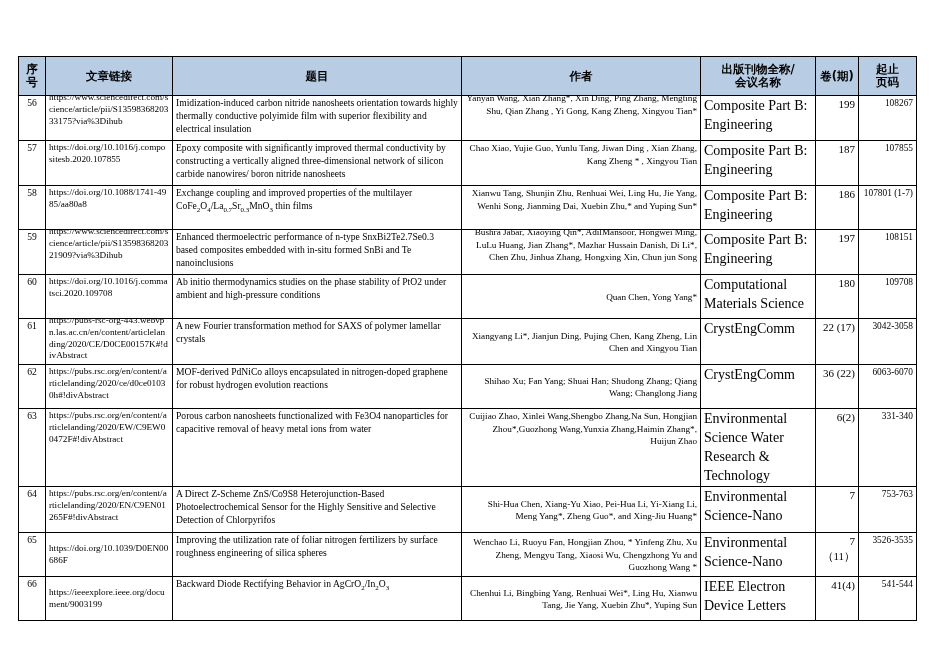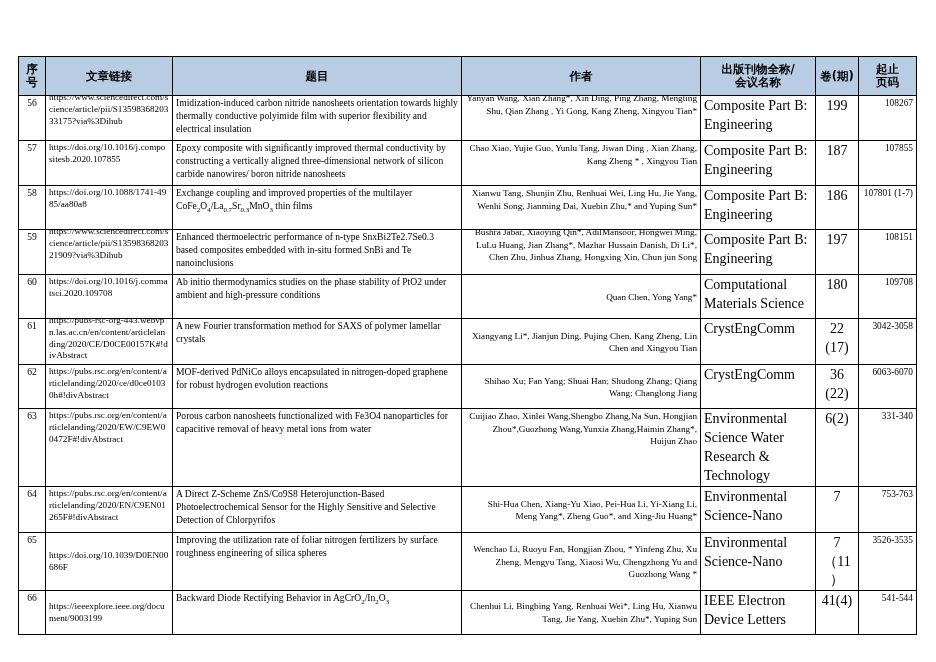--- a/index.html
+++ b/index.html
@@ -54,21 +54,21 @@
   .c-auth  { width: 239px; }
   .c-jour  { width: 115px; }
   .c-vol   { width: 43px;  }
   .c-page  { width: 58px;  }
 
   td.cell-seq  { text-align: center; vertical-align: middle; font-size: 9.6px; }
   td.cell-link { font-size: 9.2px; line-height: 1.26; word-break: break-all; }
   td.cell-title{ font-size: 9.6px; line-height: 1.34; }
   td.cell-auth { font-size: 9.2px; line-height: 1.34; text-align: right; }
   td.cell-jour { font-size: 14px; line-height: 1.34; vertical-align: middle; }
-  td.cell-vol  { text-align: center; vertical-align: middle; font-size: 14px; }
+  td.cell-vol  { text-align: right; vertical-align: middle; font-size: 11px; }
   td.cell-page { text-align: right; vertical-align: middle; font-size: 9.4px; }
 
   
   .clip-box {
     display: block;
     max-height: 100%;
     overflow: hidden;
   }
   .r-clip td.cell-link .clip-box,
   .r-clip td.cell-auth .clip-box {

